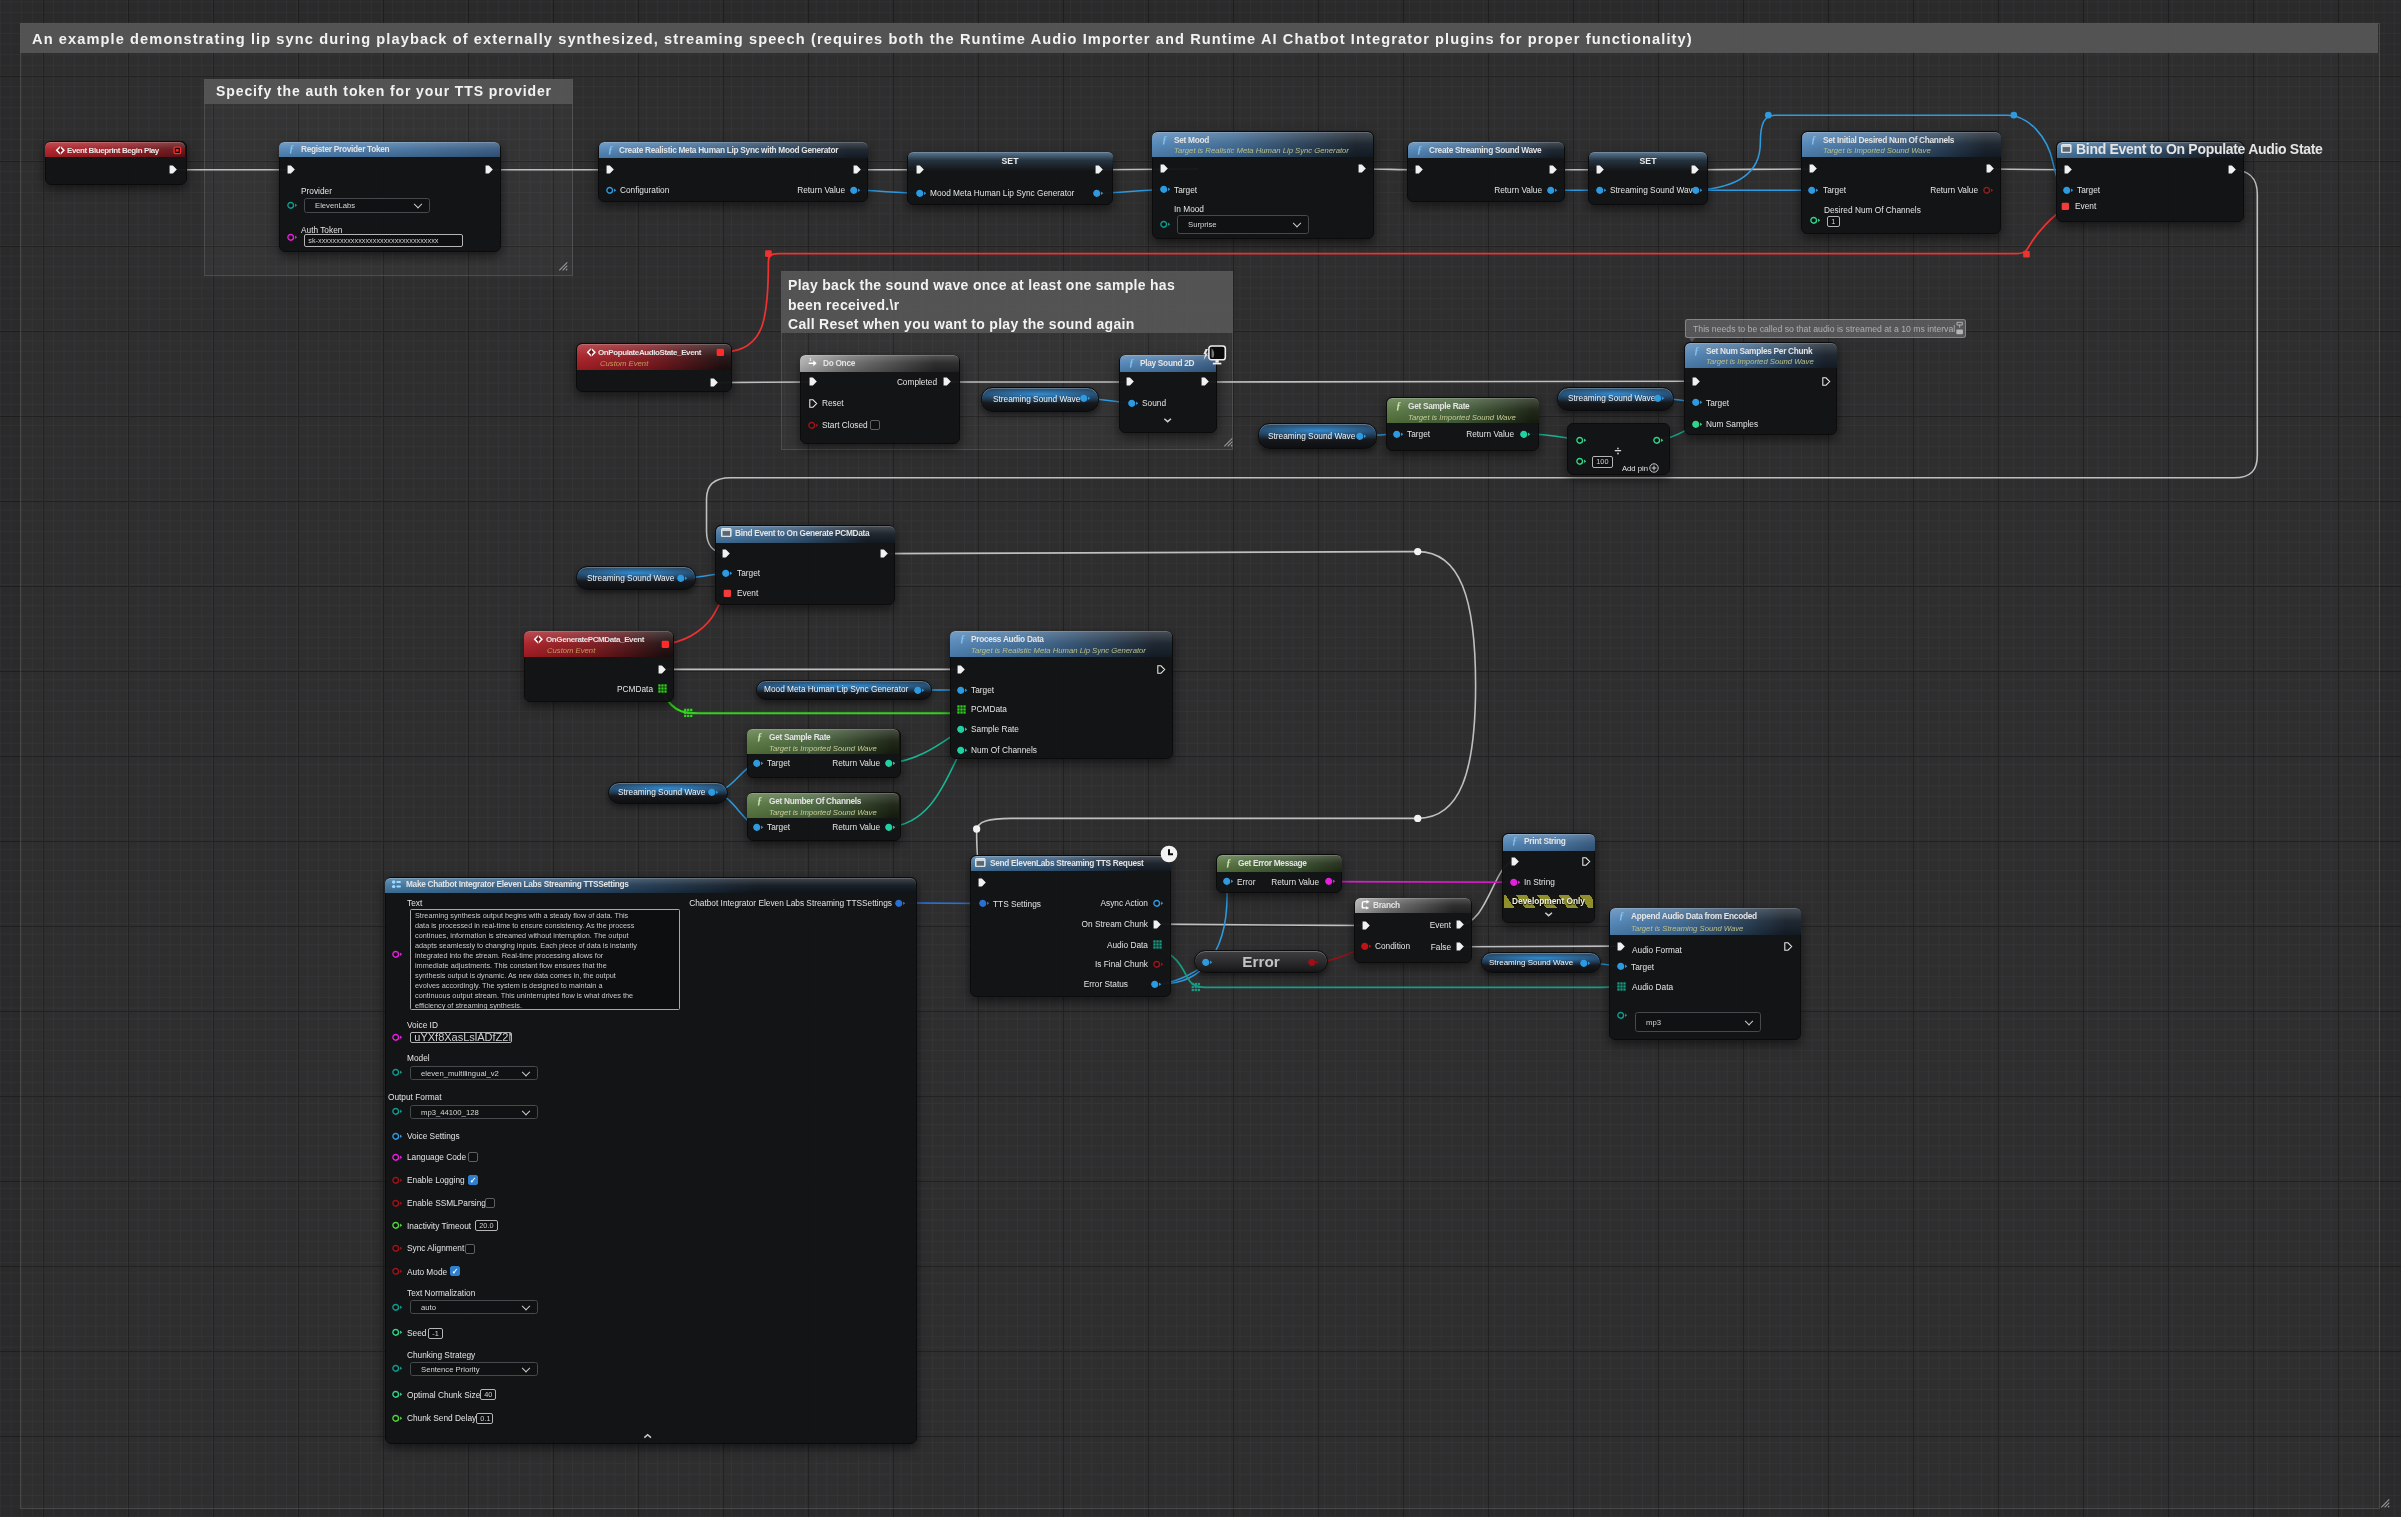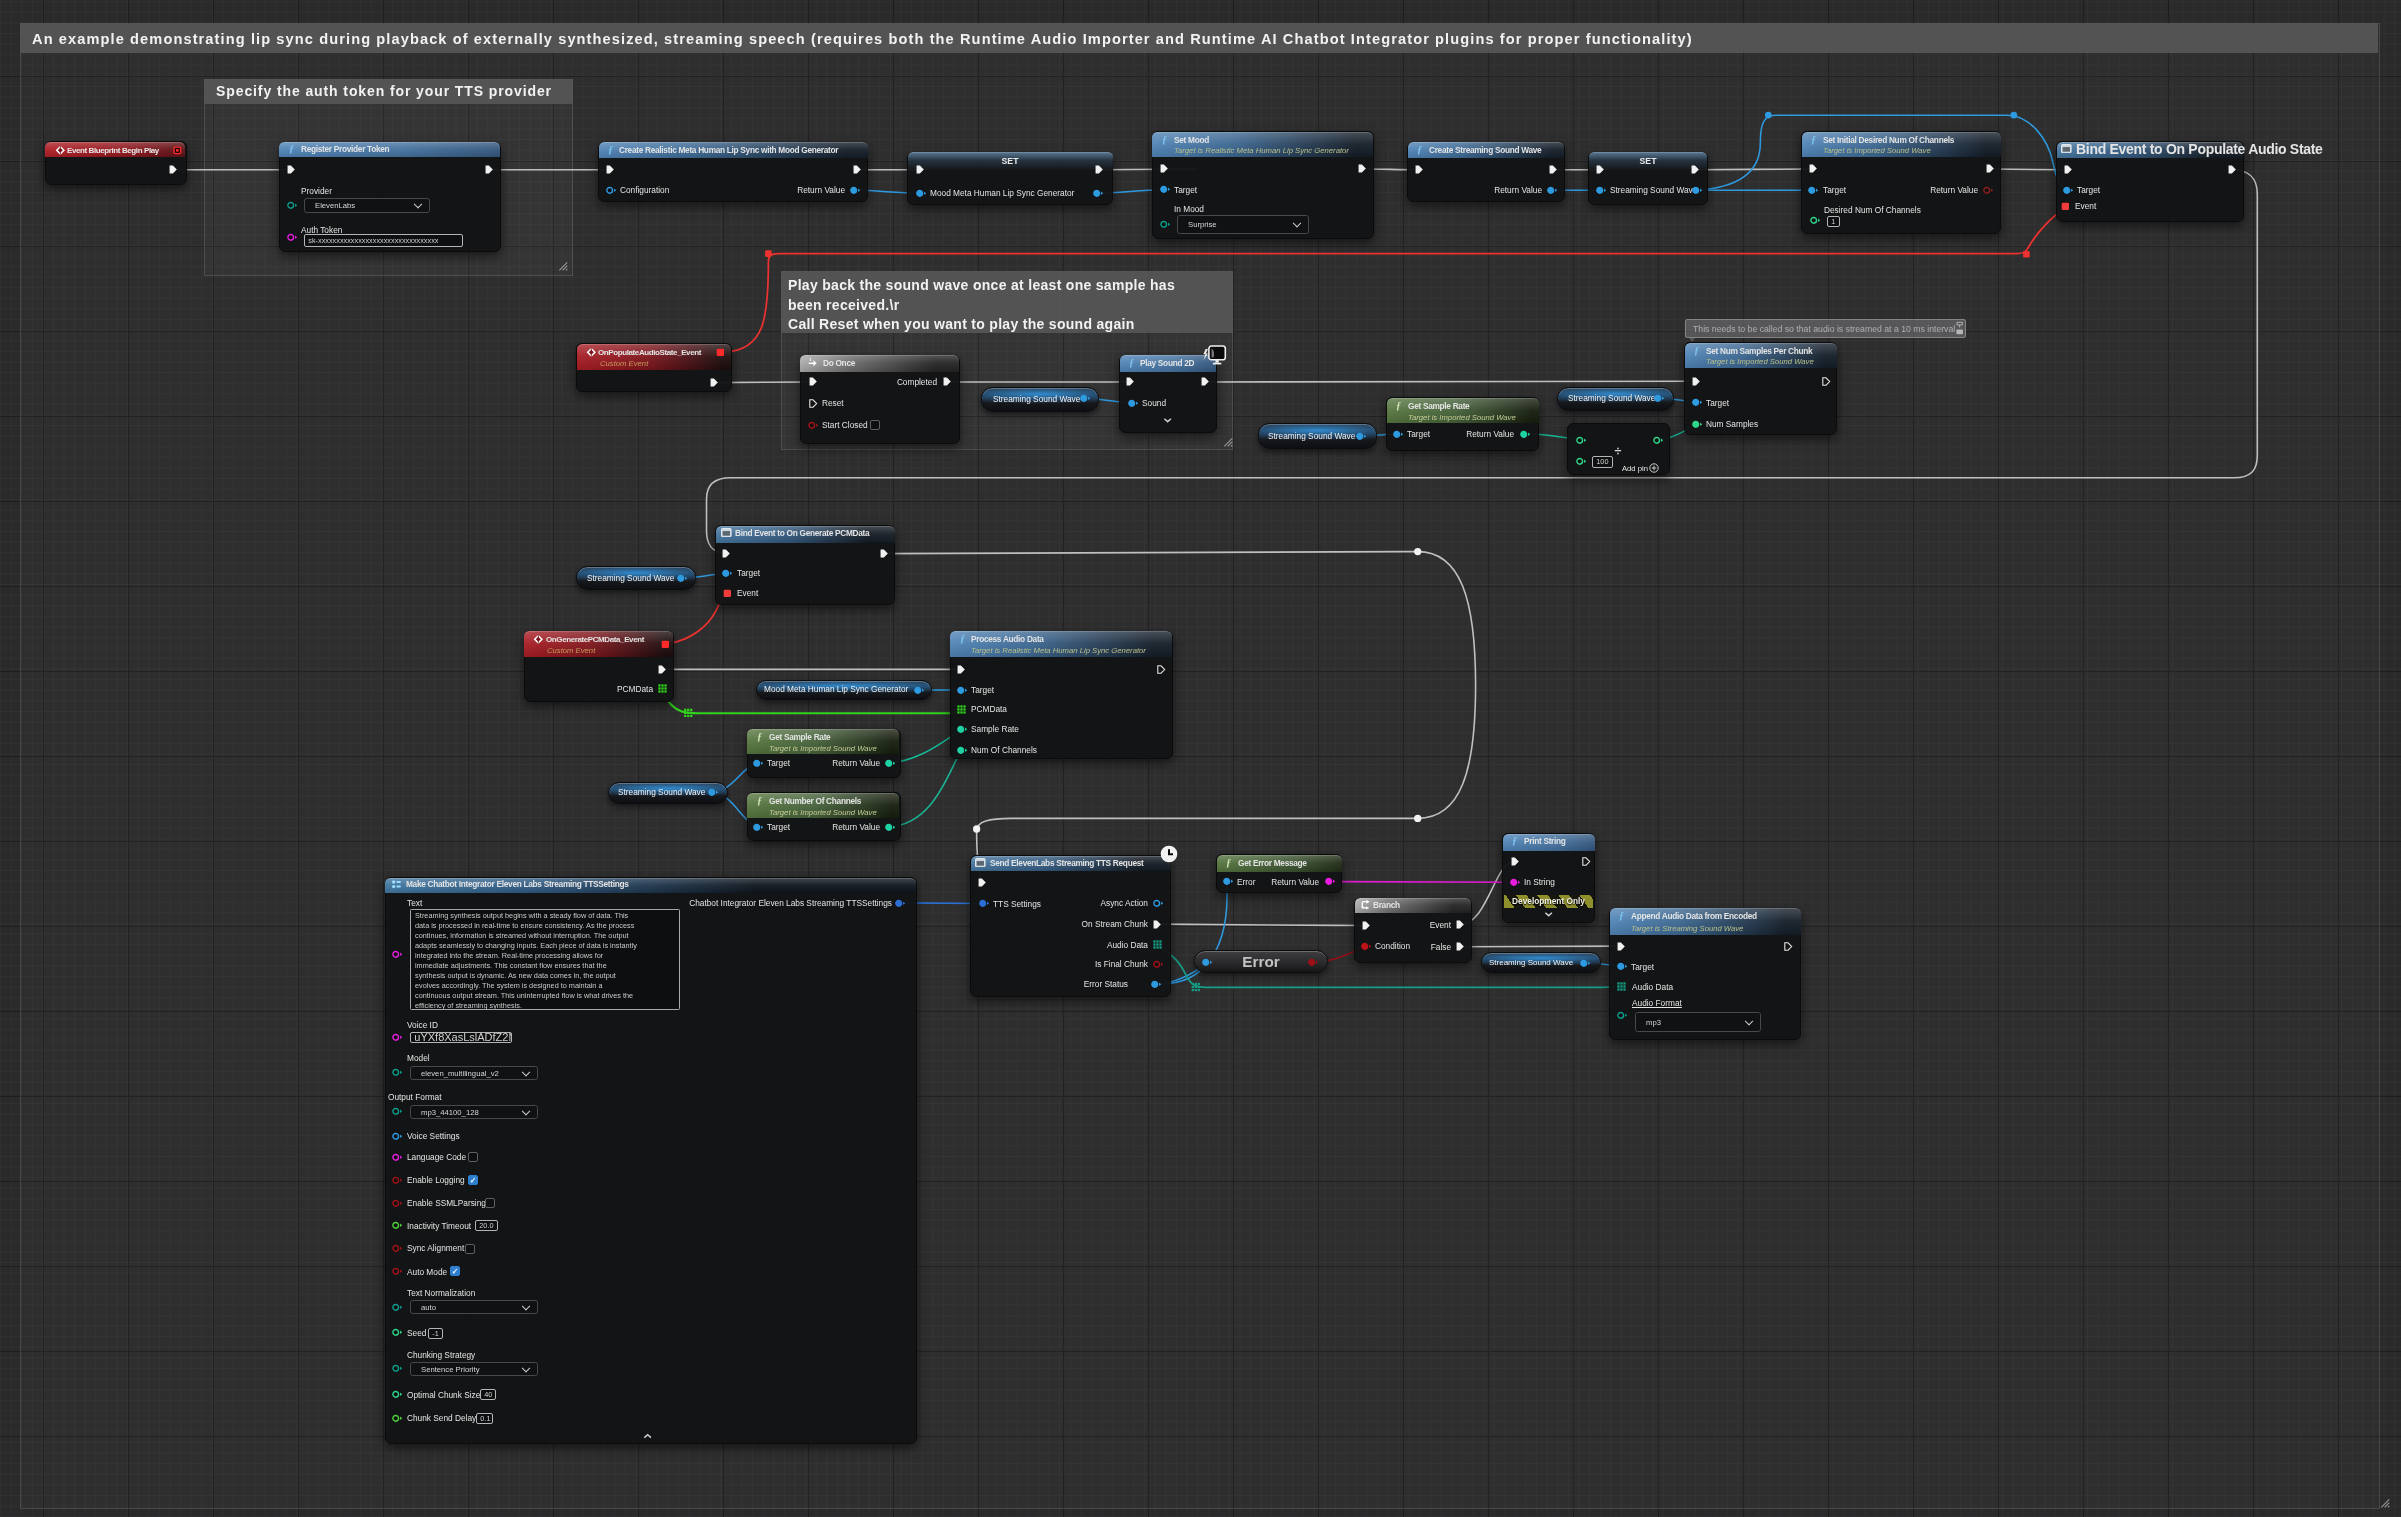--- a/index.html
+++ b/index.html
@@ -1065,21 +1065,21 @@
         <rect x="9.6" y="0.5" width="3.4" height="3.4" fill="#159e85"></rect>
         <rect x="0.5" y="5.05" width="3.4" height="3.4" fill="#159e85"></rect>
         <rect x="5.05" y="5.05" width="3.4" height="3.4" fill="#159e85"></rect>
         <rect x="9.6" y="5.05" width="3.4" height="3.4" fill="#159e85"></rect>
         <rect x="0.5" y="9.6" width="3.4" height="3.4" fill="#159e85"></rect>
         <rect x="5.05" y="9.6" width="3.4" height="3.4" fill="#159e85"></rect>
         <rect x="9.6" y="9.6" width="3.4" height="3.4" fill="#159e85"></rect>
       </svg>
     </div>
     <div class="pl" style="left:1632px;top:987px;">Audio Data</div>
-    <div class="pl" style="left:1632px;top:1003px;text-decoration:underline;">Audio Format</div>
+    <div class="pl" style="left:1632px;top:950px;">Audio Format</div>
     <div class="pin" style="left:1617px;top:1011px;width:10.6px;height:8.7px;z-index:6">
       <svg width="10.6" height="8.7" viewBox="0 0 16 13">
         <circle cx="5.6" cy="6.5" r="4.3" fill="#101010" stroke="#0c9d8e" stroke-width="2.1"></circle>
         <path d="M12.2 3.9 L15.4 6.5 L12.2 9.1 z" fill="#0c9d8e"></path>
       </svg>
     </div>
     <div class="dd" style="left:1635px;top:1012px;width:126px;height:20px">
       <span>mp3</span>
       <i></i>
     </div>

